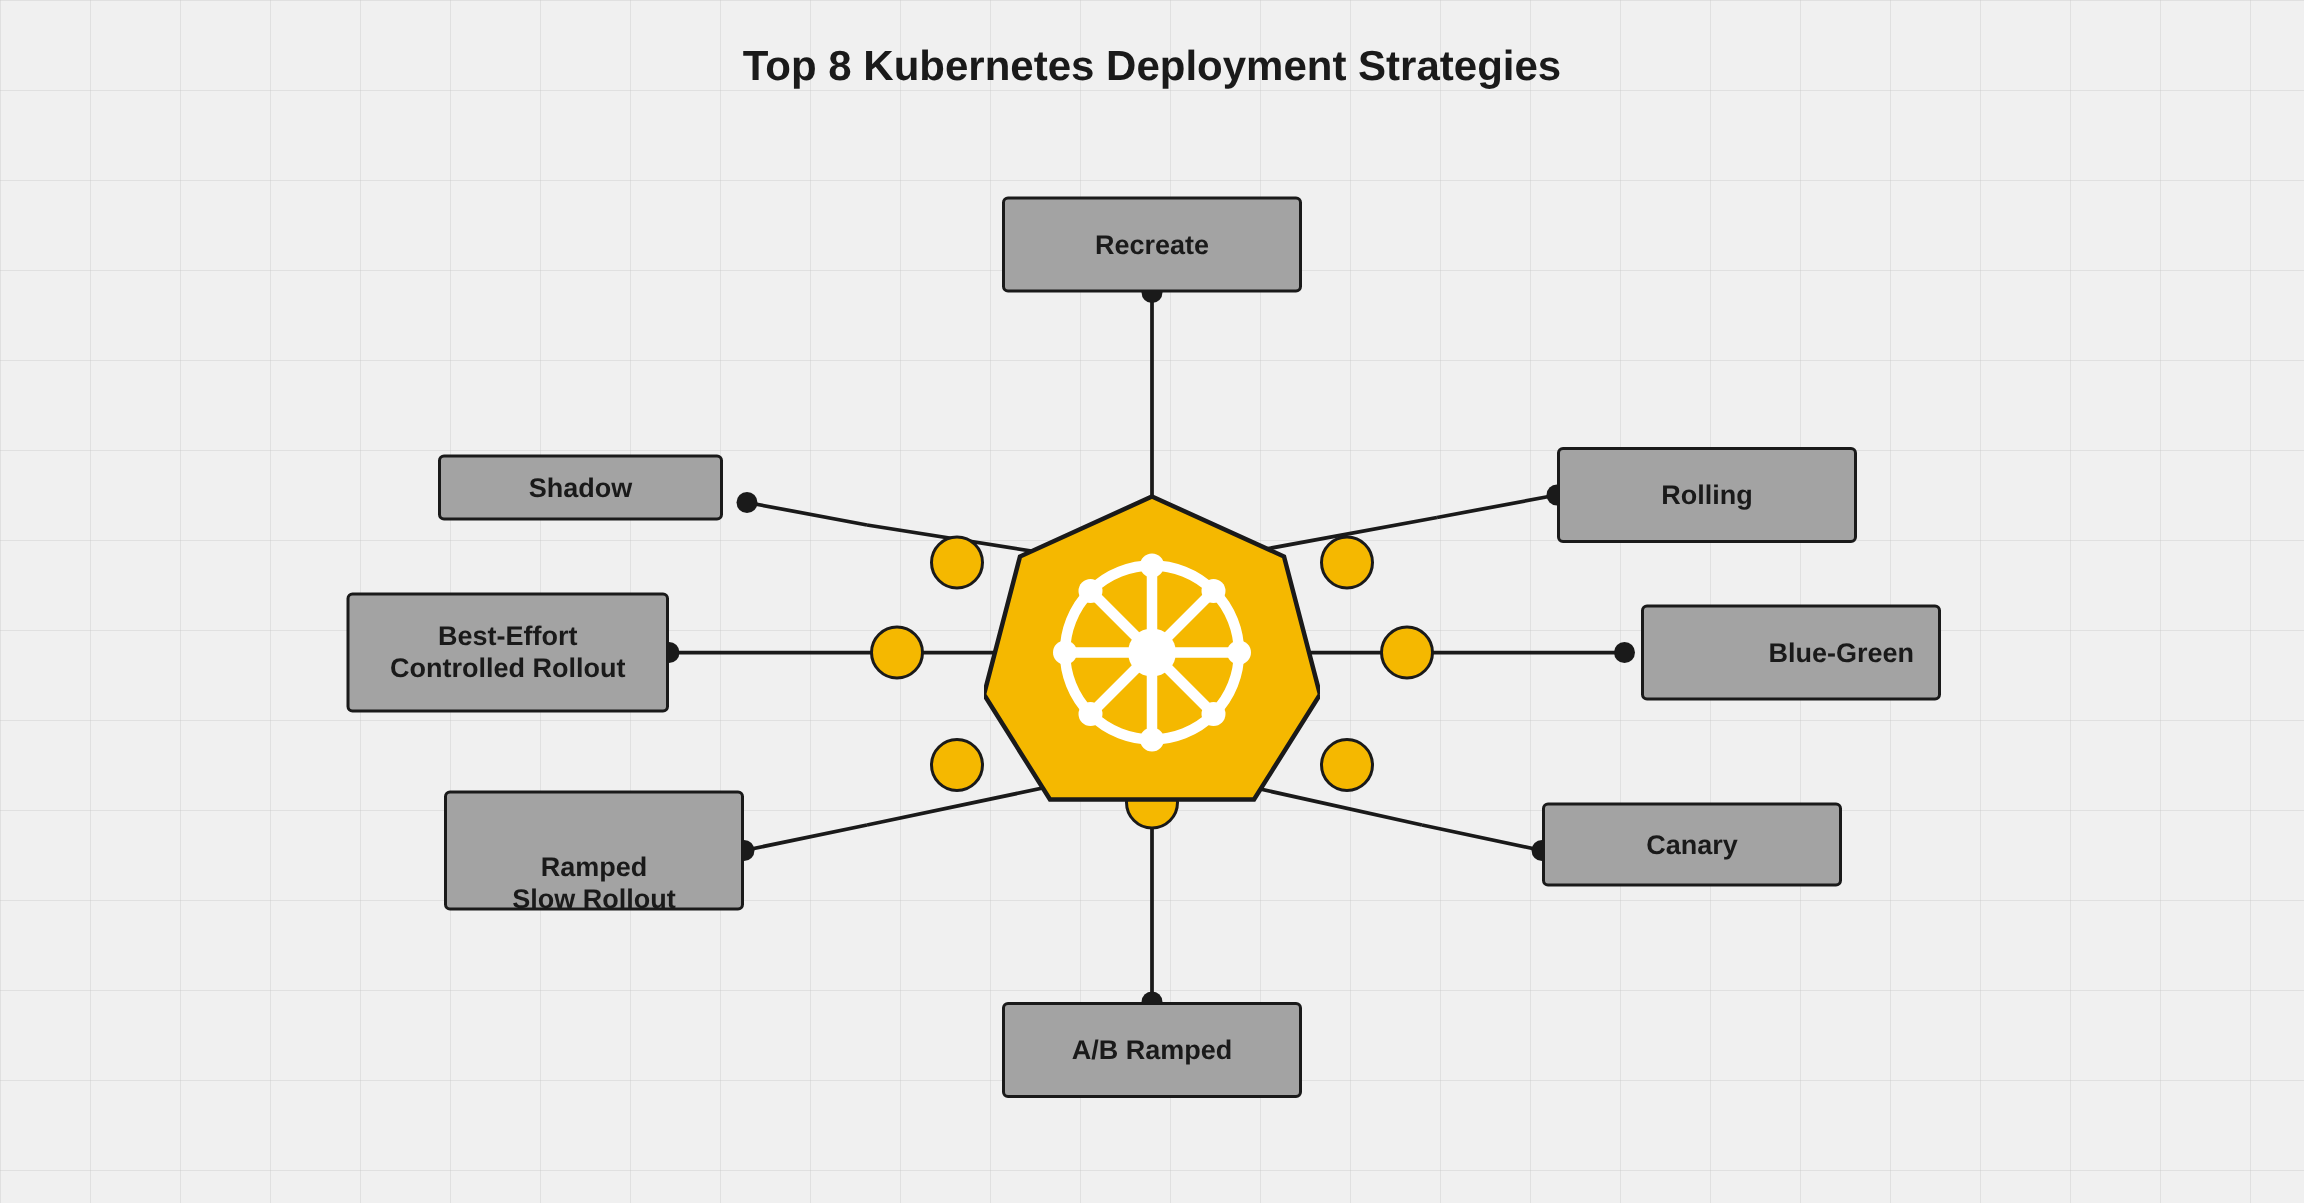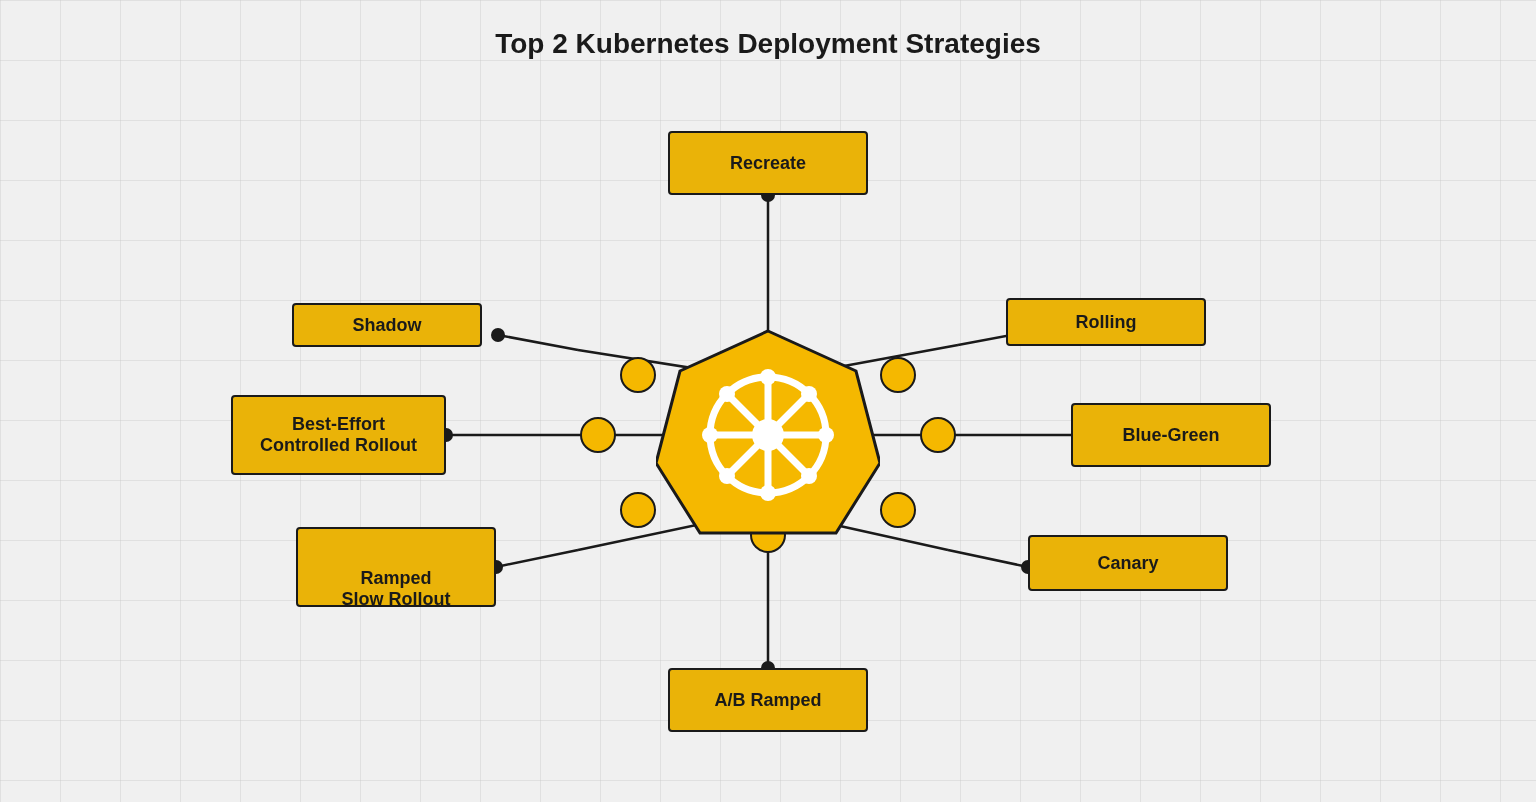--- a/index.html
+++ b/index.html
@@ -40,21 +40,21 @@
       top: 80px;
       left: 50%;
       transform: translateX(-50%);
       width: 1100px;
       height: 700px;
     }
 
     
     .strategy-box {
       position: absolute;
-      background: #eab308;
+      background: #a3a3a3;
       border: 2px solid #1a1a1a;
       border-radius: 4px;
       display: flex;
       align-items: center;
       justify-content: center;
       text-align: center;
       font-size: 18px;
       font-weight: 600;
       color: #1a1a1a;
       padding: 8px 16px;
@@ -86,21 +86,21 @@
     .center-hex {
       position: absolute;
       z-index: 9;
     }
   </style>
 </head>
 <body>
 
 <div class="grid-bg"></div>
 
-<h1 class="page-title">Top 2 Kubernetes Deployment Strategies</h1>
+<h1 class="page-title">Top 8 Kubernetes Deployment Strategies</h1>
 
 <div class="diagram">
   <svg width="1100" height="700" style="position:absolute;top:0;left:0;z-index:5;">
 
     <line x1="550" y1="180" x2="550" y2="280" stroke="#1a1a1a" stroke-width="2.5"></line>
 
     <line x1="550" y1="300" x2="360" y2="270" stroke="#1a1a1a" stroke-width="2.5"></line>
 
     <line x1="550" y1="355" x2="310" y2="355" stroke="#1a1a1a" stroke-width="2.5"></line>
 
@@ -185,25 +185,25 @@
   <div class="dot" style="left:810px;top:487px;"></div>
   <div class="dot" style="left:550px;top:588px;"></div>
   <div class="dot" style="left:278px;top:487px;"></div>
   <div class="dot" style="left:228px;top:355px;"></div>
   <div class="dot" style="left:280px;top:255px;"></div>
 
   <div class="strategy-box" style="width:200px;height:64px;left:450px;top:51px;">
     <span>Recreate</span>
   </div>
 
-  <div class="strategy-box" style="width:200px;height:48px;left:788px;top:218px;">
+  <div class="strategy-box" style="width:200px;height:64px;left:820px;top:218px;">
     <span>Rolling</span>
   </div>
 
-  <div class="strategy-box" style="width:200px;height:64px;left:853px;top:323px;">
+  <div class="strategy-box" style="width:200px;height:64px;left:876px;top:323px;justify-content:flex-end;">
     <span>Blue-Green</span>
   </div>
 
   <div class="strategy-box" style="width:200px;height:56px;left:810px;top:455px;">
     <span>Canary</span>
   </div>
 
   <div class="strategy-box" style="width:200px;height:64px;left:450px;top:588px;">
     <span>A/B Ramped</span>
   </div>

